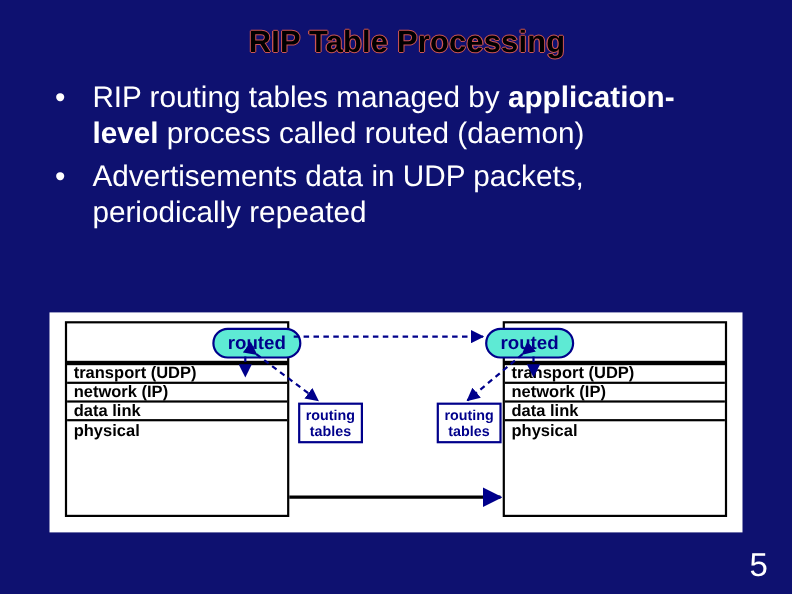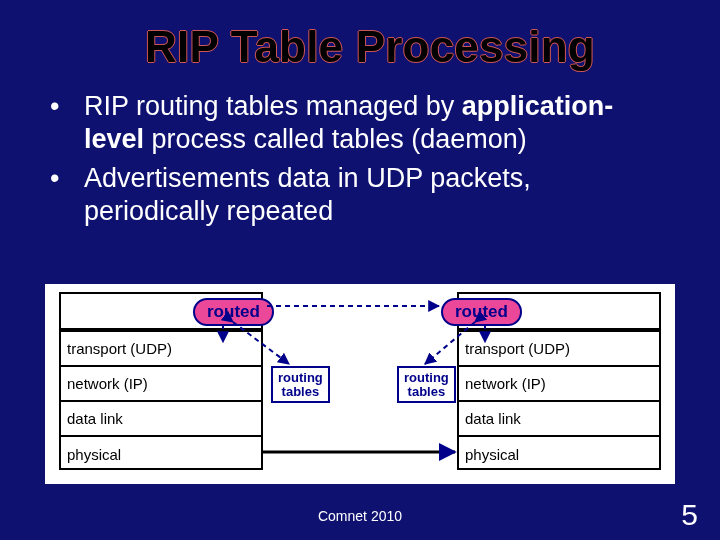--- a/index.html
+++ b/index.html
@@ -13,21 +13,21 @@
     overflow: hidden;
   }
   .slide {
     width: 720px;
     height: 540px;
     position: relative;
   }
   .title {
     color: #000;
     text-shadow: 1px 0 #c55, -1px 0 #c55, 0 1px #c55, 0 -1px #c55;
-    font-size: 44px;
+    font-size: 28px;
     font-weight: bold;
     text-align: center;
     padding-top: 22px;
     letter-spacing: 0.2px;
     padding-left: 20px;
   }
   .bullets {
     color: #fff;
     font-size: 27px;
     padding: 18px 60px 0 40px;
@@ -55,24 +55,24 @@
     background: #fff;
   }
   .stack {
     position: absolute;
     border: 2px solid #000;
     box-sizing: border-box;
   }
   .stack.left { left: 14px; top: 46px; width: 204px; height: 140px; }
   .stack.right { left: 412px; top: 46px; width: 204px; height: 140px; }
   .layer {
-    height: 35px;
+    height: 17px;
     border-bottom: 2px solid #000;
     box-sizing: border-box;
-    font-weight: normal;
+    font-weight: bold;
     font-size: 15px;
     color: #000;
     display: flex;
     align-items: center;
     padding-left: 6px;
   }
   .stack .layer:last-child { border-bottom: none; text-align: center; }
   .stack-top {
     position: absolute;
     border: 2px solid #000;
@@ -81,21 +81,21 @@
     height: 38px;
     width: 204px;
     background: #fff;
   }
   .stack-top.left { left: 14px; }
   .stack-top.right { left: 412px; }
   .routed-pill {
     position: absolute;
     border: 2px solid #00008b;
     border-radius: 14px;
-    background: #ec4899;
+    background: #5eead4;
     color: #00008b;
     font-weight: bold;
     font-size: 17px;
     padding: 2px 12px;
     top: 14px;
   }
   .routed-pill.left { left: 148px; }
   .routed-pill.right { left: 396px; }
   .tables-box {
     position: absolute;
@@ -137,21 +137,21 @@
 <body>
 
 <div class="slide">
 
   <div class="title">RIP Table Processing</div>
 
   <div class="bullets">
     <div class="bullet">
       <div class="dot">•</div>
       <div class="txt">
-        <span>RIP routing tables managed by </span><span class="bold">application-level</span><span> process called tables (daemon)</span>
+        <span>RIP routing tables managed by </span><span class="bold">application-level</span><span> process called routed (daemon)</span>
       </div>
     </div>
     <div class="bullet">
       <div class="dot">•</div>
       <div class="txt">
         <span>Advertisements data in UDP packets, periodically repeated</span>
       </div>
     </div>
   </div>
 
@@ -201,16 +201,15 @@
 
       <line x1="178" y1="40" x2="178" y2="58" stroke="#00008b" stroke-width="2" stroke-dasharray="5,4" marker-end="url(#ah)"></line>
 
       <line x1="440" y1="40" x2="440" y2="58" stroke="#00008b" stroke-width="2" stroke-dasharray="5,4" marker-end="url(#ah)"></line>
 
       <line x1="218" y1="168" x2="410" y2="168" stroke="#000" stroke-width="3" marker-end="url(#ah)"></line>
     </svg>
 
   </div>
 
-  <div class="footer">Comnet 2010</div>
   <div class="pagenum">5</div>
 
 </div>
 
 </body></html>

